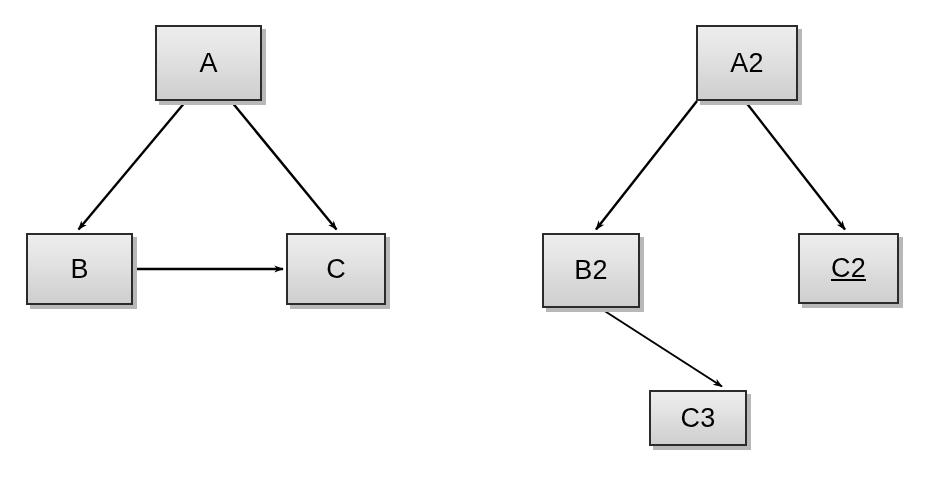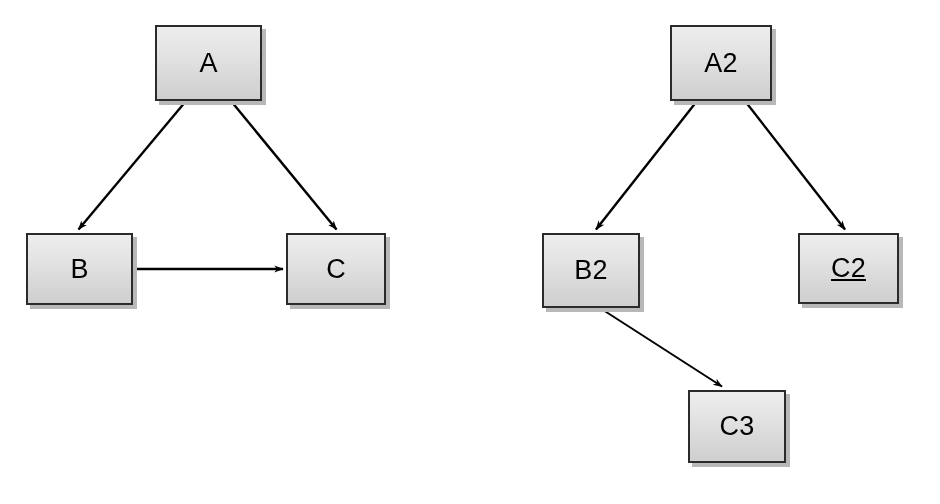--- a/index.html
+++ b/index.html
@@ -85,29 +85,29 @@
   </div>
 
   <div class="node" style="left:26px; top:233px; width:107px; height:72px;">
     <span class="node-label">B</span>
   </div>
 
   <div class="node" style="left:286px; top:233px; width:100px; height:72px;">
     <span class="node-label">C</span>
   </div>
 
-  <div class="node" style="left:670px; top:25px; width:102px; height:76px;">
+  <div class="node" style="left:696px; top:25px; width:102px; height:76px;">
     <span class="node-label">A2</span>
   </div>
 
   <div class="node" style="left:542px; top:233px; width:98px; height:75px;">
     <span class="node-label">B2</span>
   </div>
 
   <div class="node" style="left:798px; top:233px; width:101px; height:71px;text-decoration:underline;">
     <span class="node-label">C2</span>
   </div>
 
-  <div class="node" style="left:688px; top:390px; width:98px; height:73px;">
+  <div class="node" style="left:649px; top:390px; width:98px; height:56px;">
     <span class="node-label">C3</span>
   </div>
 
 </div>
 
 </body></html>

